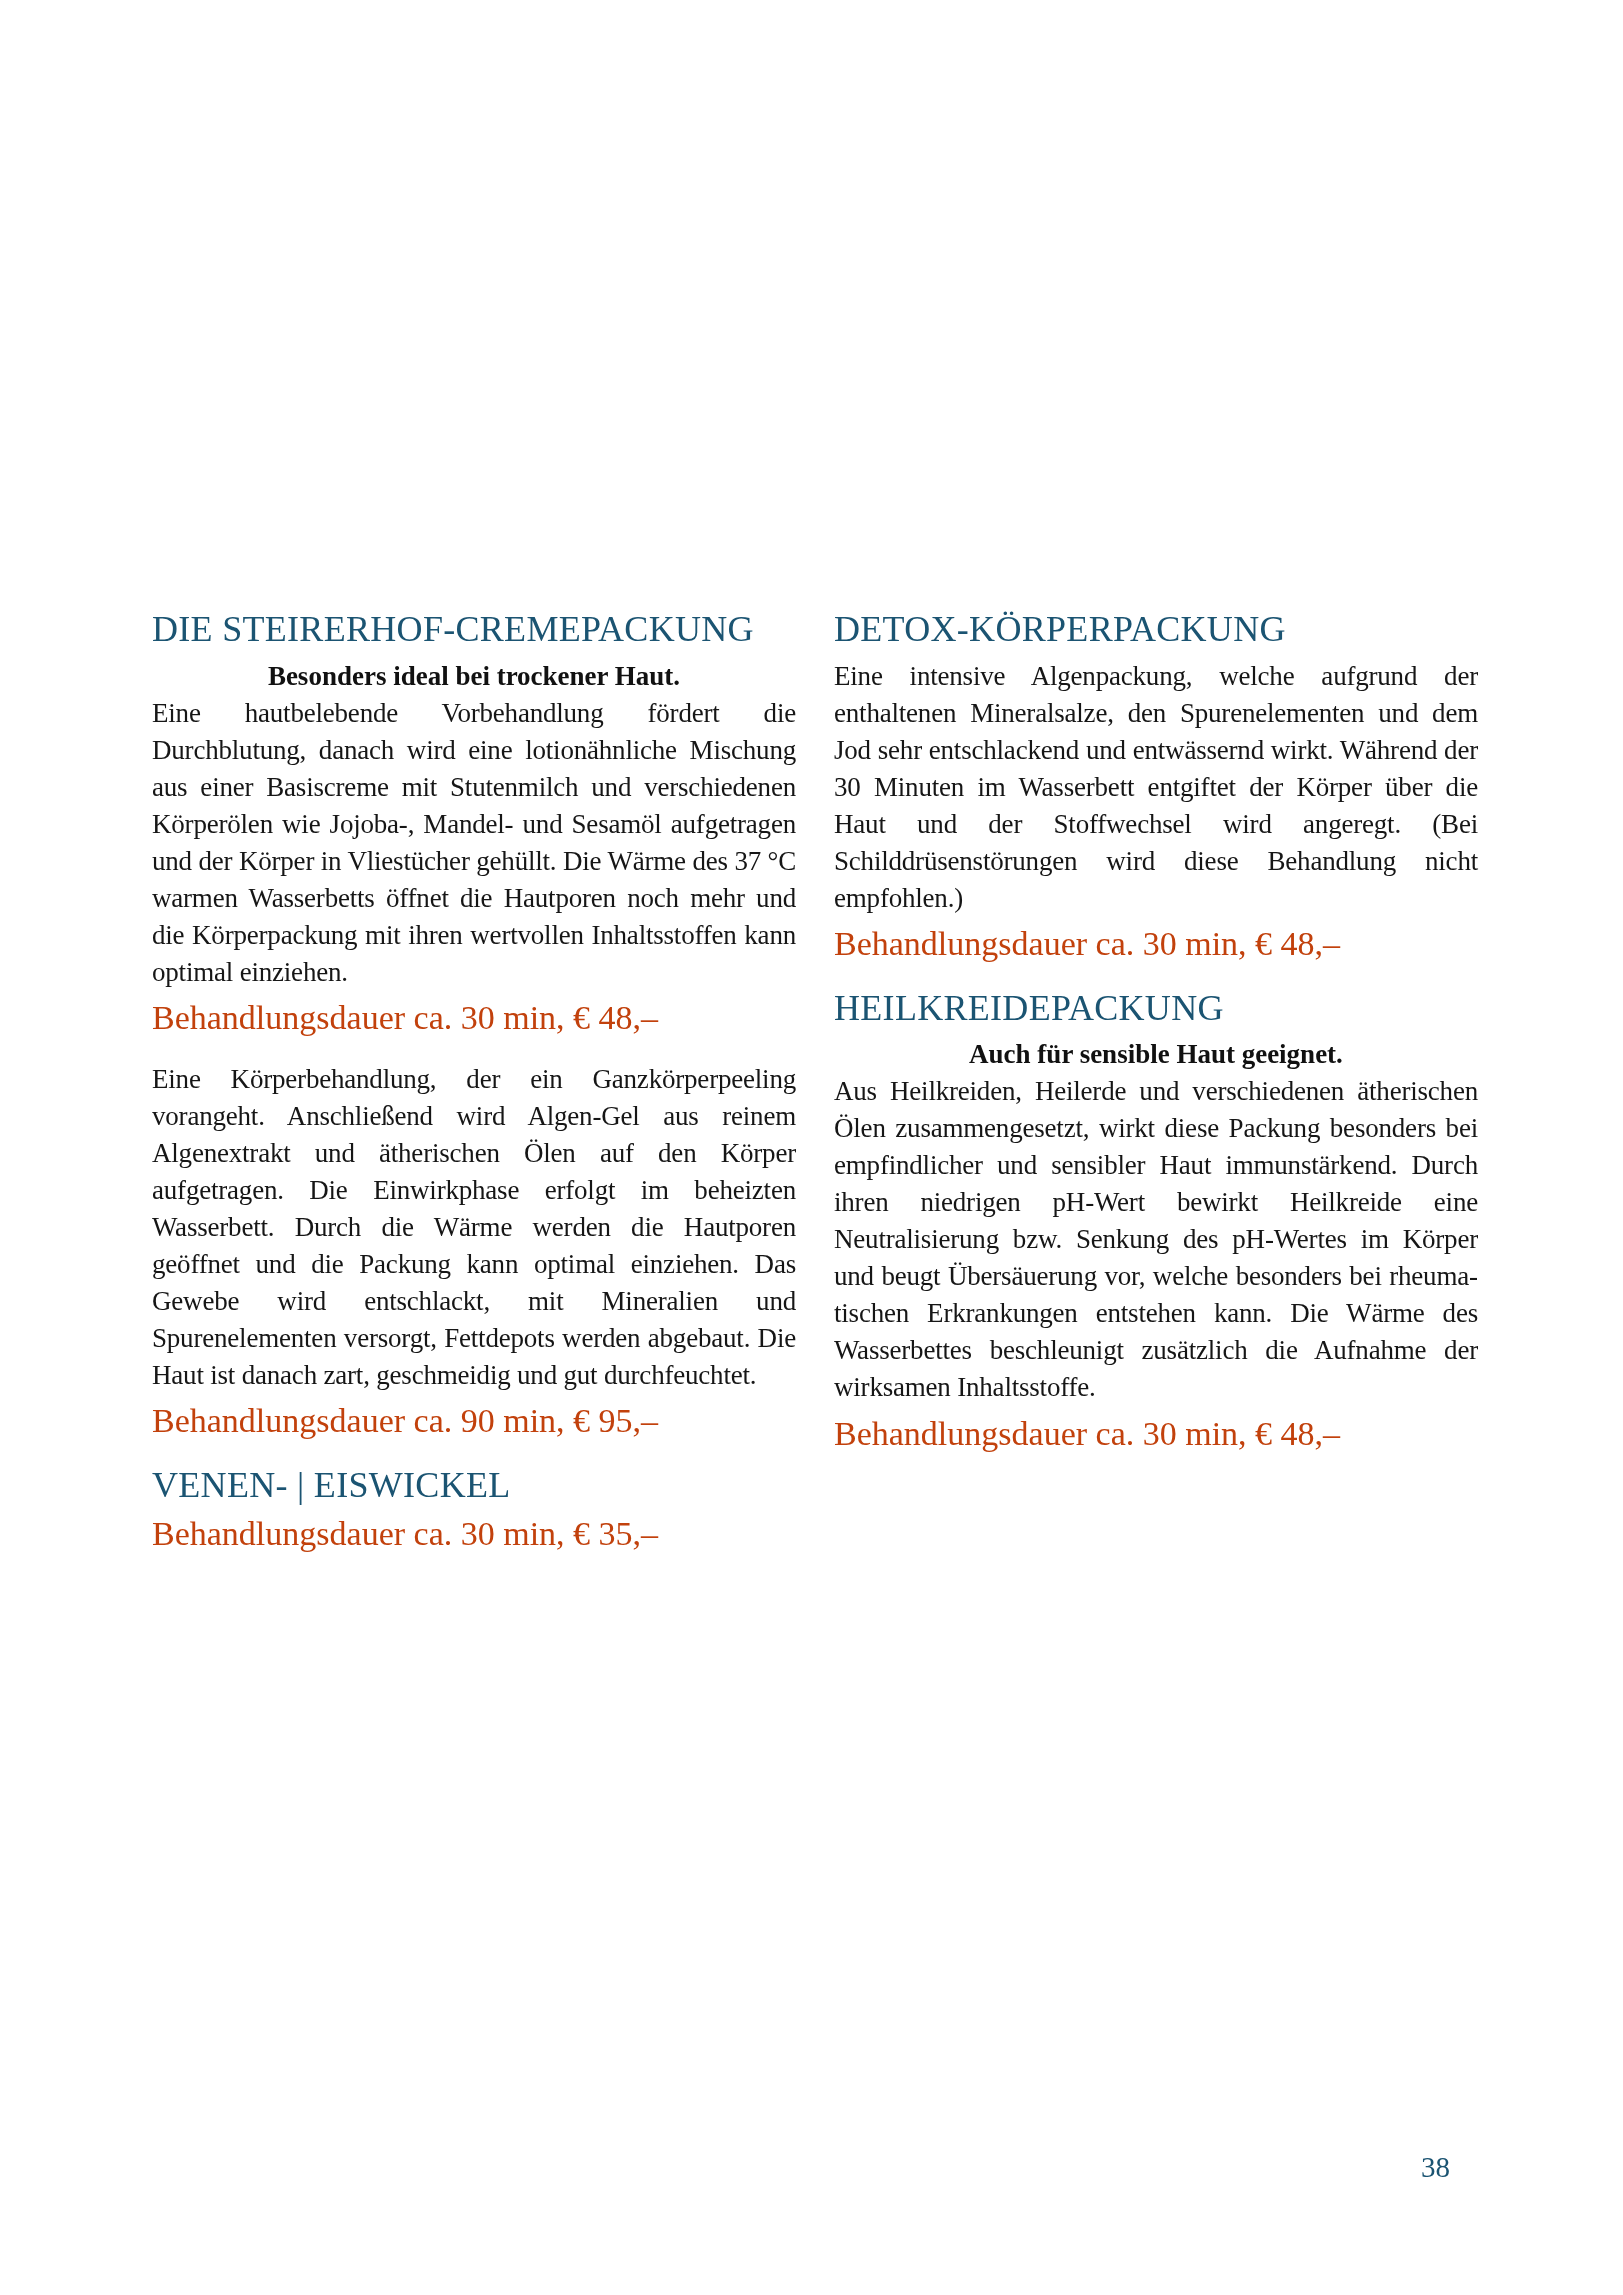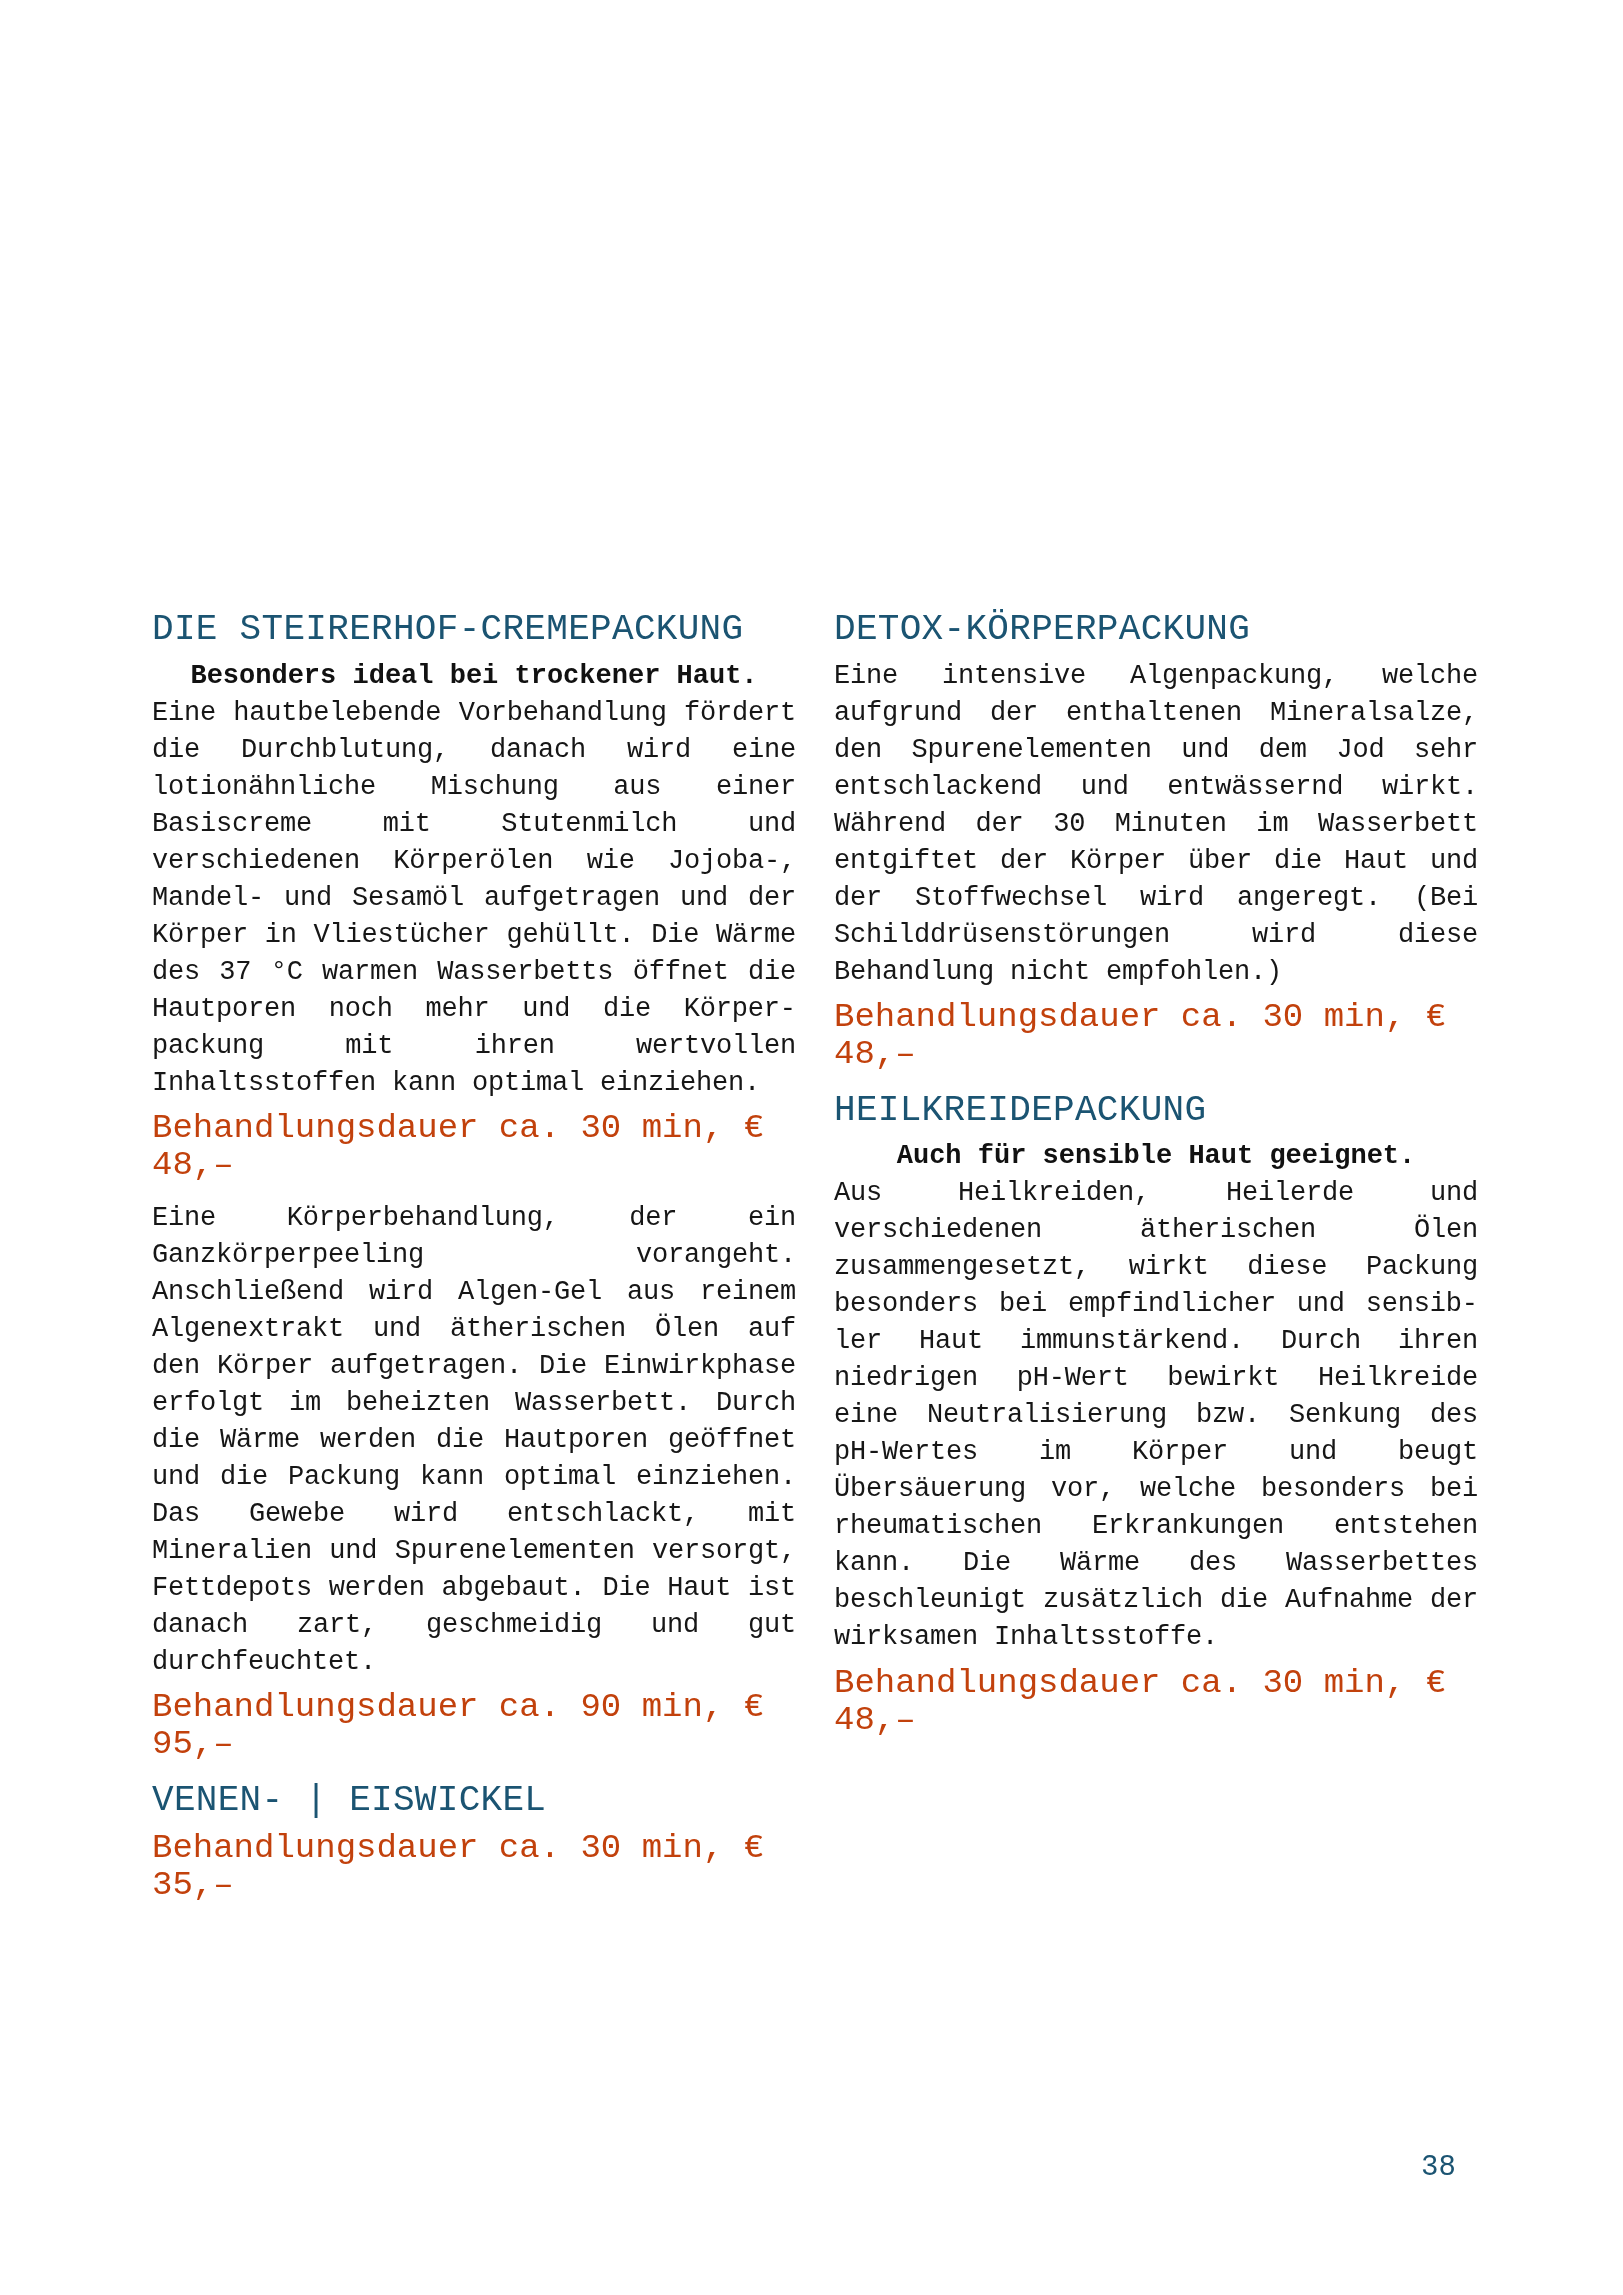--- a/index.html
+++ b/index.html
@@ -1,34 +1,34 @@
 <!DOCTYPE html>
 <html style="font-size:13px"><head>
 <meta charset="utf-8">
 <style>
   html, body { margin: 0; padding: 0; background: #ffffff; }
   .page {
     position: relative;
     width: 1623px;
     height: 2295px;
     background: #ffffff;
-    font-family: Liberation Mono, monospace;
+    font-family: Liberation Serif, serif;
     color: #161616;
     overflow: hidden;
     border-radius: 19px;
   }
   .content {
     position: absolute;
     left: 152px;
     top: 608px;
     display: flex;
     gap: 38px;
   }
   .column { width: 644px; }
-  .section + .section { margin-top: 16px; }
+  .section + .section { margin-top: 25px; }
   .section-title {
     font-size: 36px;
     line-height: 43px;
     font-weight: 400;
     letter-spacing: 0.3px;
     color: #1b5472;
     margin: 0 0 6.6px 0;
   }
   .section-subtitle {
     font-size: 27px;

